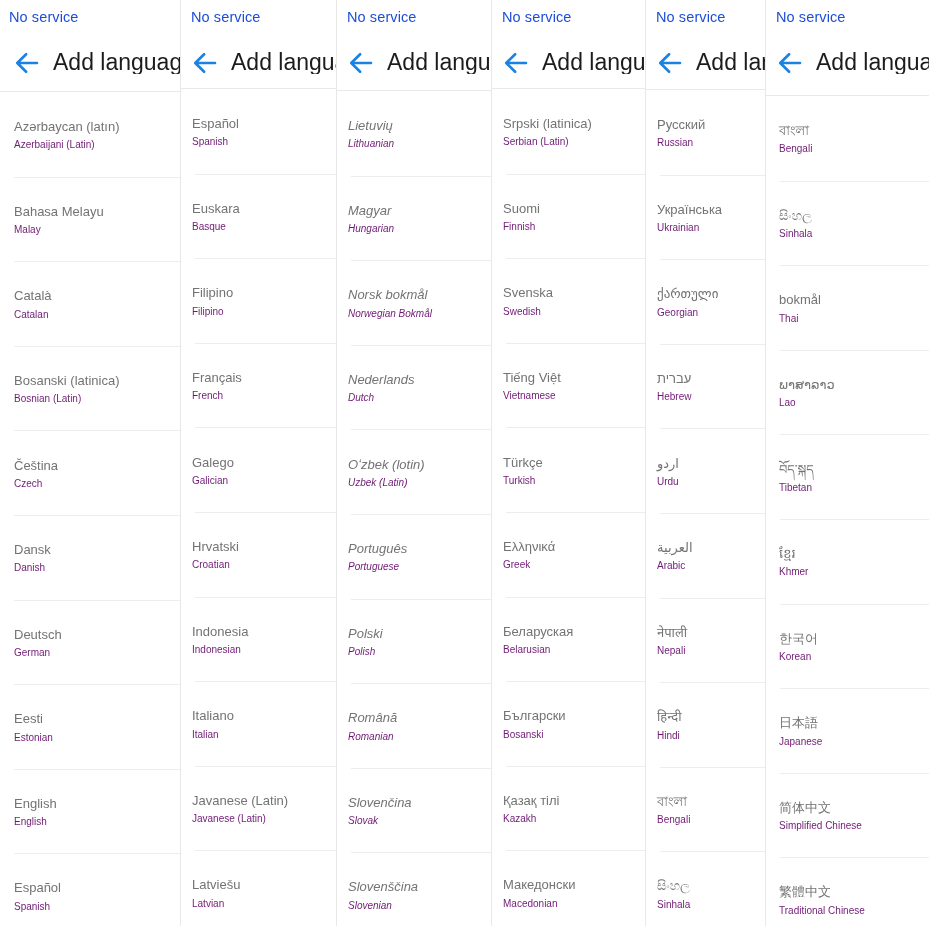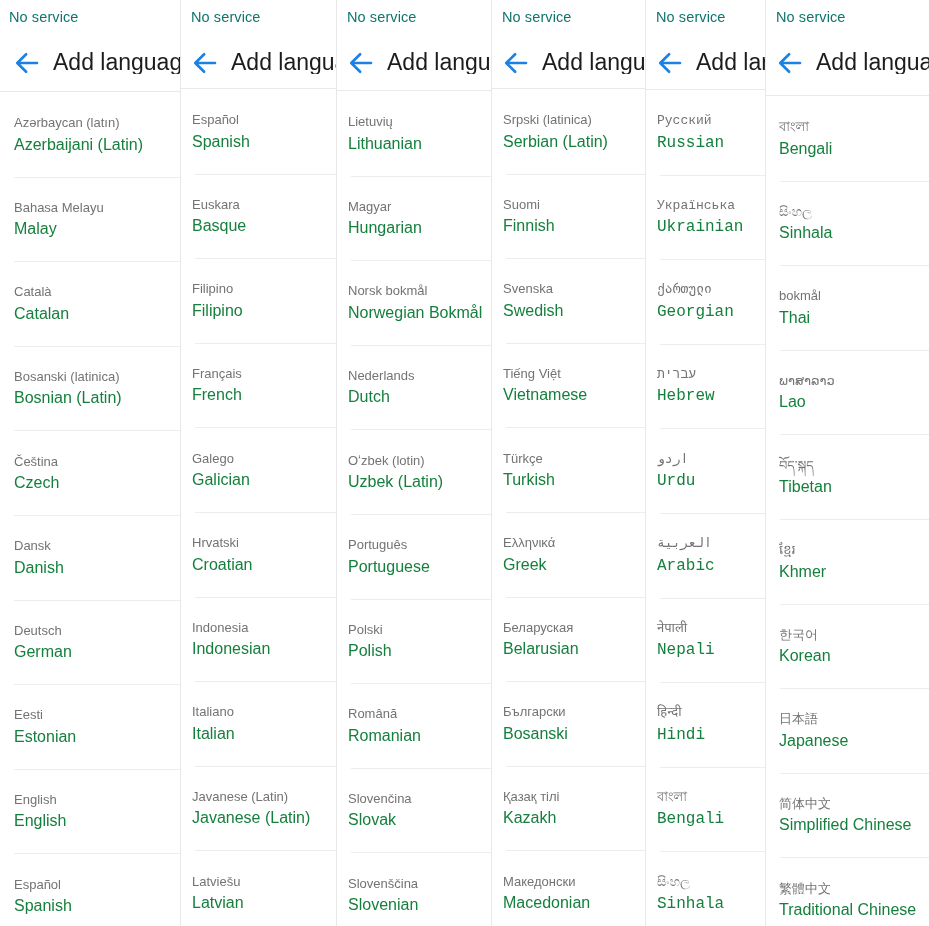--- a/index.html
+++ b/index.html
@@ -28,21 +28,21 @@
   }
   .statusbar {
     height: 34px;
     display: flex;
     align-items: center;
     padding-left: 9px;
     background: #ffffff;
   }
   .statusbar .svc {
     font-size: 14.5px;
-    color: #0f766e;
+    color: #1d4ed8;
     letter-spacing: 0.1px;
     white-space: nowrap;
   }
   .appbar {
     height: 57px;
     display: flex;
     align-items: center;
     background: #ffffff;
     padding-left: 12px;
     overflow: hidden;
@@ -86,39 +86,39 @@
     background: #ededed;
   }
   .lang-native {
     font-size: 13px;
     color: #737373;
     line-height: 1.18;
     white-space: nowrap;
     font-weight: 400;
   }
   .lang-english {
-    font-size: 16px;
-    color: #15803d;
+    font-size: 10px;
+    color: #701a75;
     line-height: 1.3;
     margin-top: 4px;
     white-space: nowrap;
   }
   
   .p1 { width: 181px; }
   .p2 { width: 156px; }
   .p3 { width: 155px; }
   .p4 { width: 154px; }
   .p5 { width: 120px; }
   .p6 { width: 163px; border-right: none; }
 
   .p1 .lang-row { padding-left: 14px; }
   .p2 .lang-row { padding-left: 11px; }
-  .p3 .lang-row { padding-left: 11px; }
+  .p3 .lang-row { padding-left: 11px; font-style: italic; }
   .p4 .lang-row { padding-left: 11px; }
-  .p5 .lang-row { padding-left: 11px; font-family: Liberation Mono, monospace; }
+  .p5 .lang-row { padding-left: 11px; }
   .p6 .lang-row { padding-left: 13px; }
 
   .p2 .statusbar, .p3 .statusbar, .p4 .statusbar, .p5 .statusbar, .p6 .statusbar { padding-left: 10px; }
   .p2 .appbar, .p3 .appbar, .p4 .appbar, .p5 .appbar, .p6 .appbar { padding-left: 9px; }
 
   
   .p2 .list { margin-top: -3px; }
   .p3 .list { margin-top: -1px; }
   .p4 .list { margin-top: -3px; }
   .p5 .list { margin-top: -2px; }

